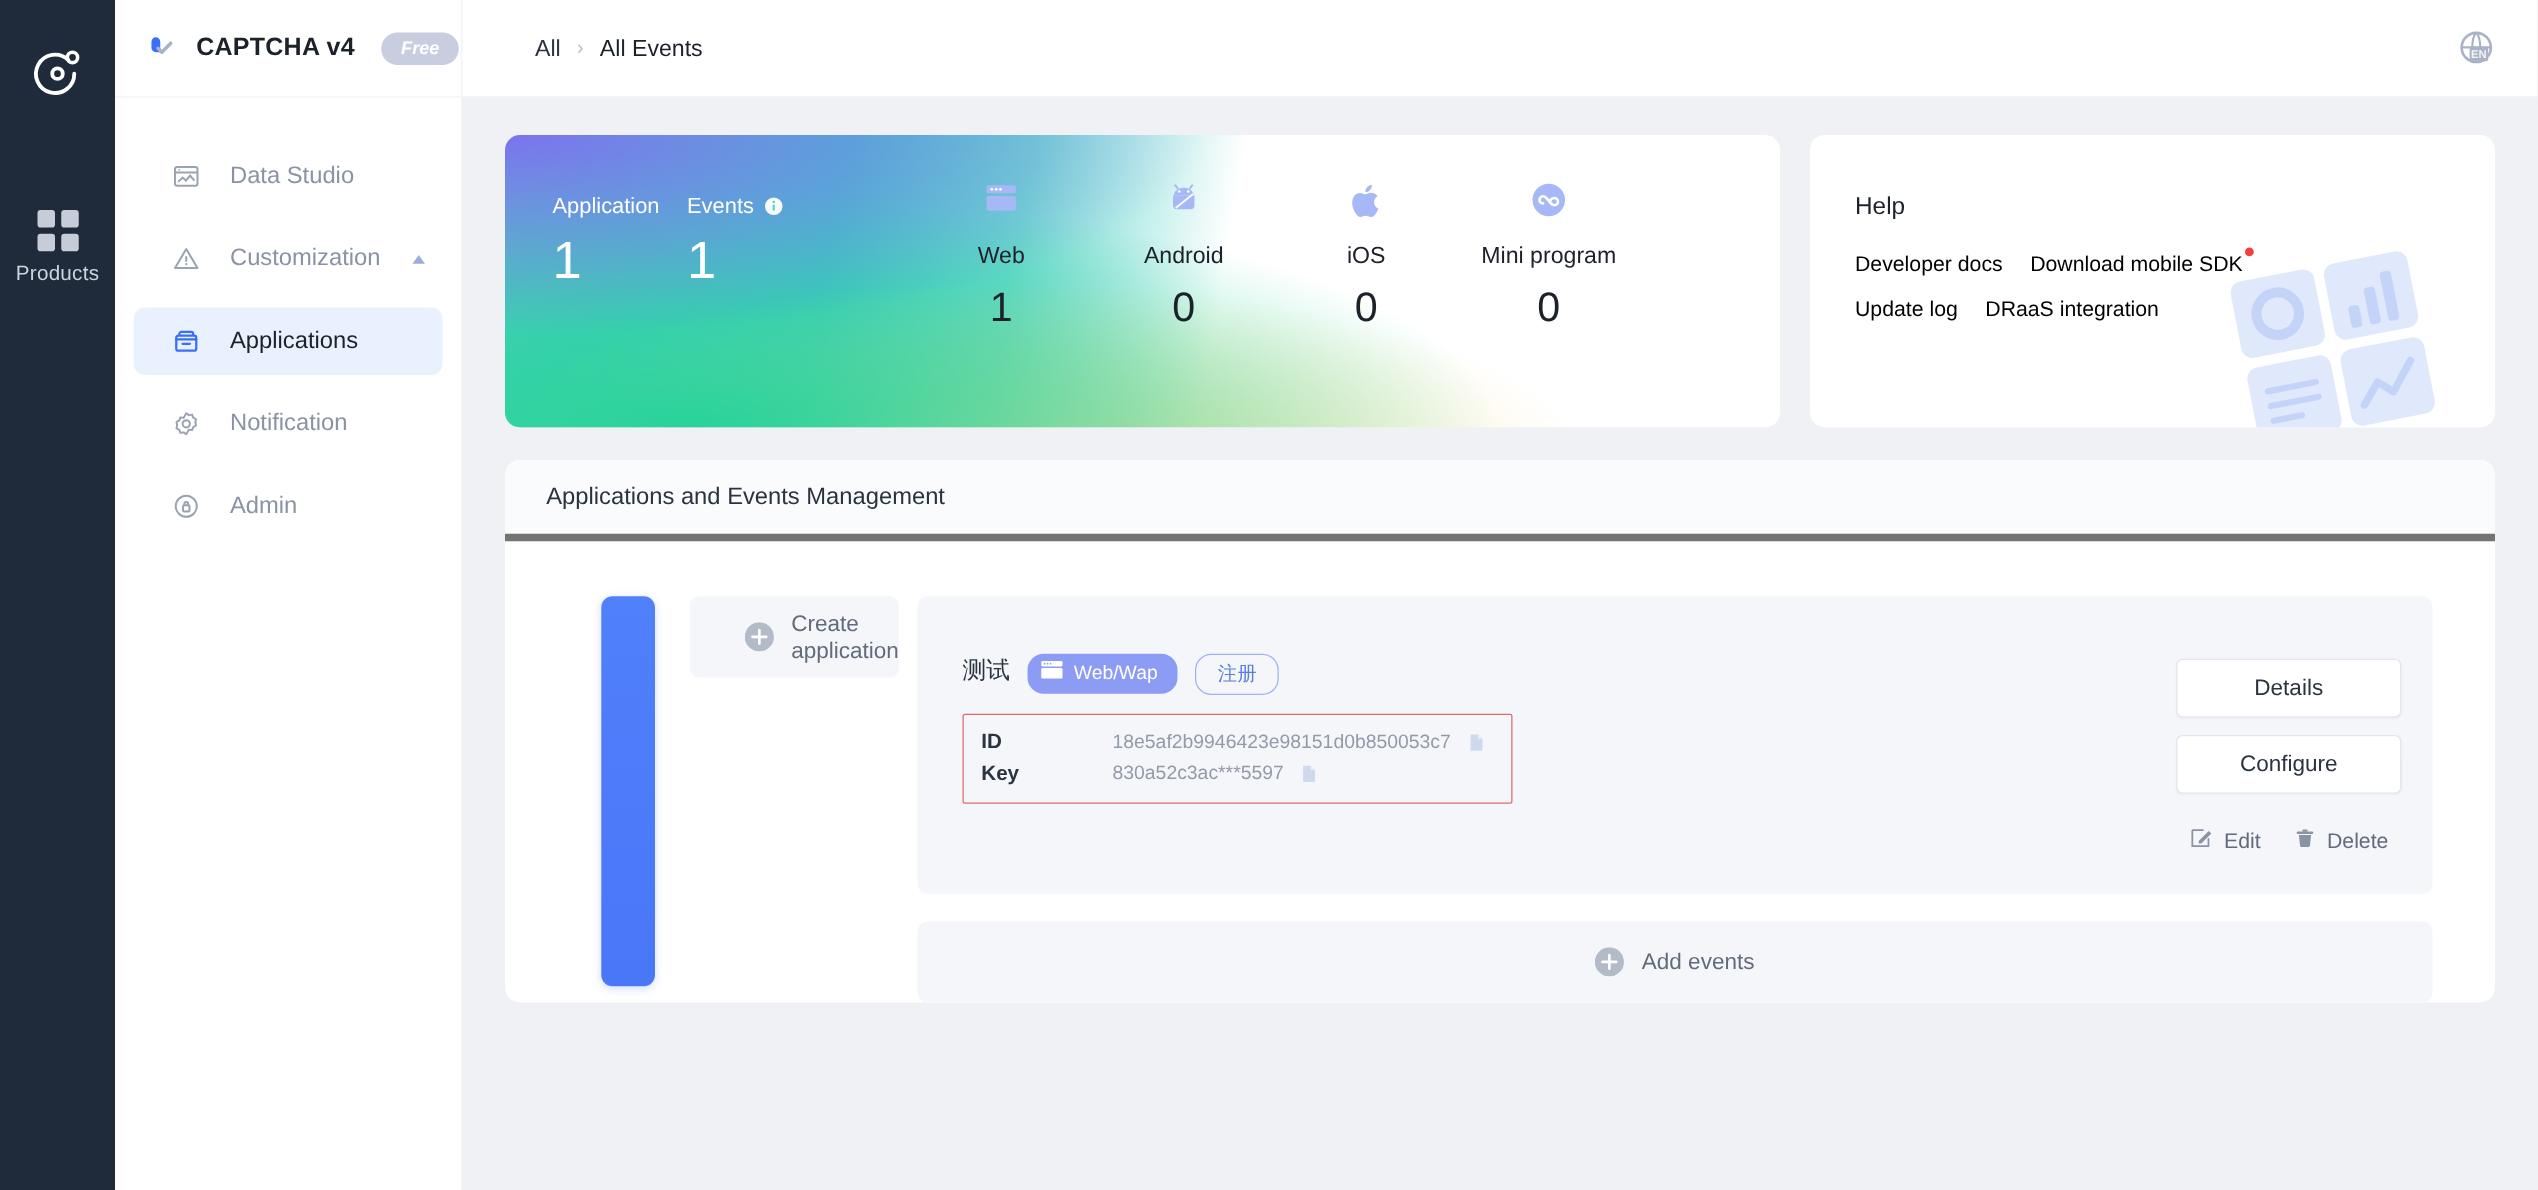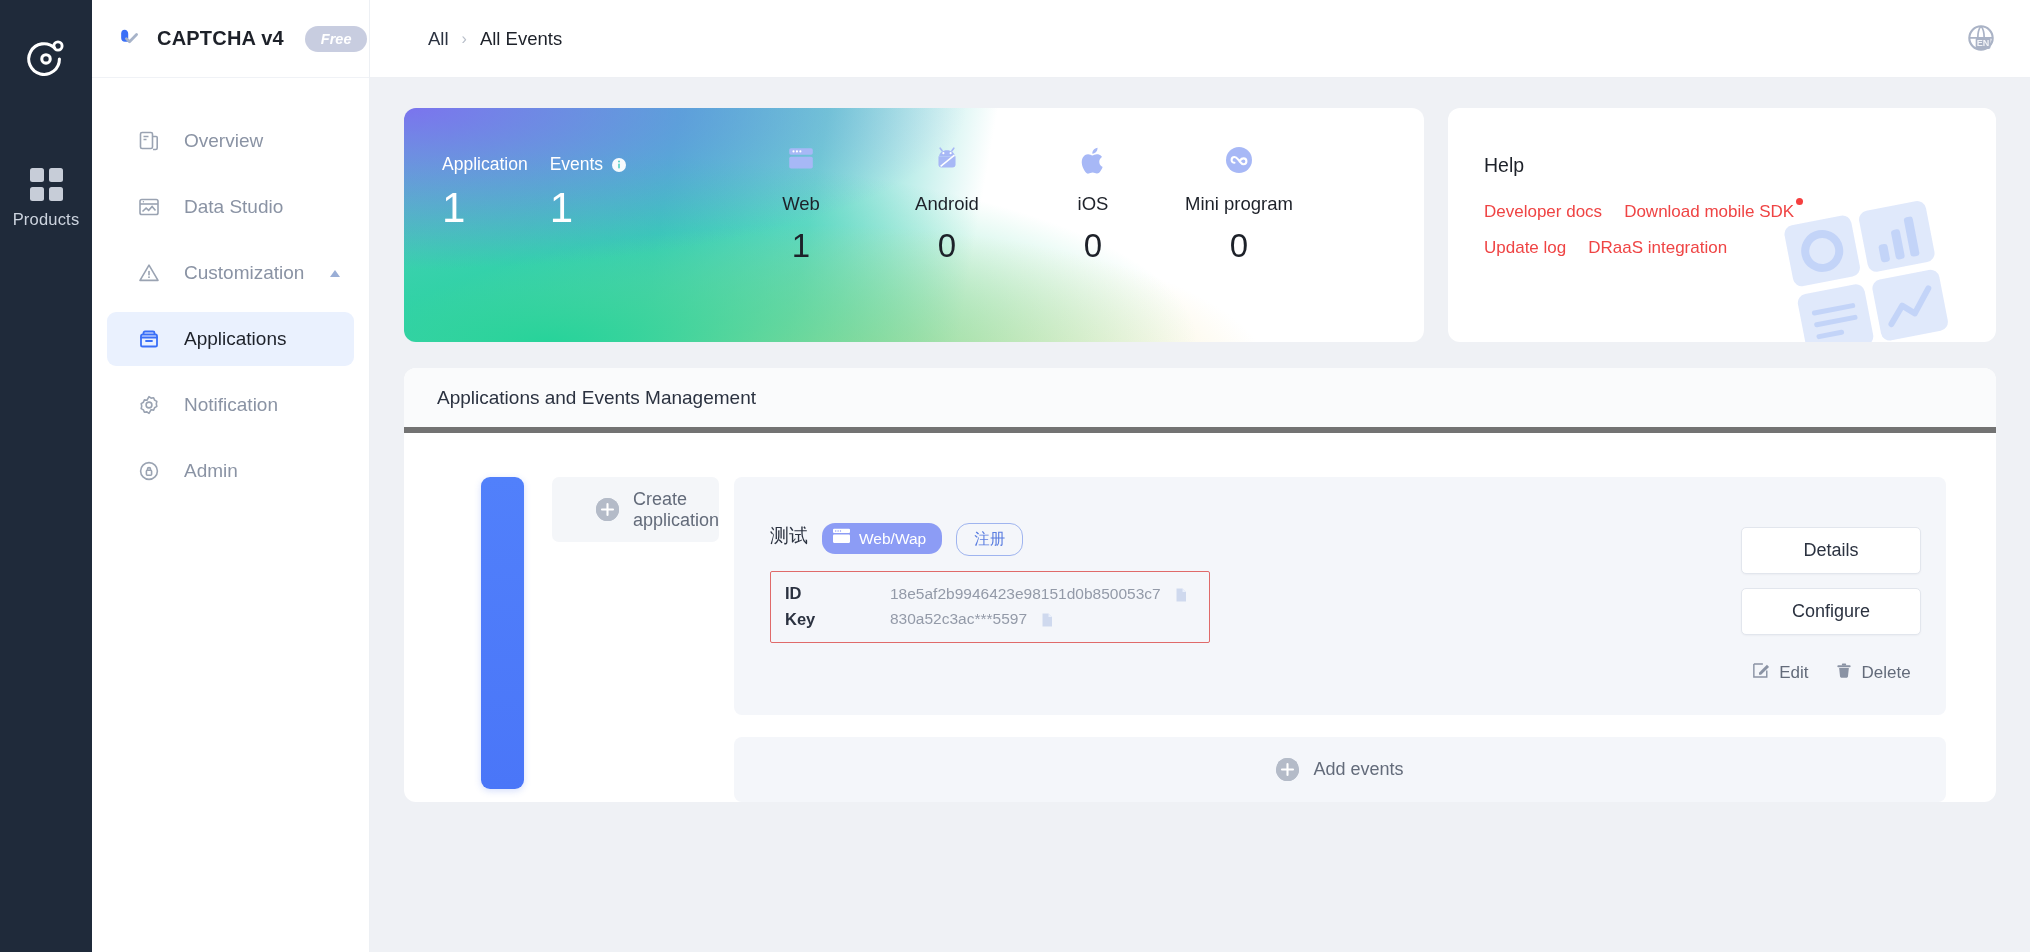--- a/index.html
+++ b/index.html
@@ -92,21 +92,21 @@
   .plat .pname { font-size: 18.5px; color: #1d2129; margin-top: 16px; }
   .plat .pnum { font-size: 33px; color: #1d2129; margin-top: 14px; line-height: 1; }
 
   .card-help {
     width: 548px; flex: 0 0 548px; background: #fff; border-radius: 12px;
     padding: 46px 0 0 36px; position: relative; overflow: hidden;
   }
   .help-title { font-size: 19.5px; color: #1d2129; }
   .help-links { margin-top: 25px; display: flex; flex-direction: column; gap: 16px; }
   .help-line { display: flex; gap: 22px; }
-  .help-link { color: #ef4444; font-size: 17px; cursor: pointer; position: relative; white-space: nowrap;}
+  .help-link { color: #000000; font-size: 17px; cursor: pointer; position: relative; white-space: nowrap;}
   .help-link .reddot {
     position: absolute; top: -4px; right: -9px; width: 7px; height: 7px; border-radius: 50%; background: #f53f3f;
   }
   .help-art { position: absolute; right: -6px; bottom: -8px; width: 230px; height: 150px; opacity: .85; }
 
   
   .panel { margin-top: 26px; background: #fff; border-radius: 12px; overflow: hidden; }
   .panel-head {
     height: 65px; display: flex; align-items: center; padding-left: 33px;
     font-size: 19px; color: #2b3240; background: #fafbfc; border-bottom: 6px solid #737373;
@@ -203,30 +203,20 @@
           <path d="M7 4c2.6 0 4 1.8 4 4.4V17H7.4C5 17 3.4 15.4 3.4 13V8.2C3.4 5.8 4.8 4 7 4z" fill="#3a6ff7"></path>
           <path d="M9 13.6l3.4 3.4L20 9.2" stroke="#a7b3c9" stroke-width="3" stroke-linecap="round" stroke-linejoin="round"></path>
         </svg>
       </div>
       <div class="sb-title">CAPTCHA v4</div>
       <div class="badge-free">Free</div>
     </div>
 
     <div class="nav">
 
-      <div class="nav-item">
-        <span class="ic">
-          <svg viewBox="0 0 24 24" width="24" height="24" fill="none" stroke="#9aa3b2" stroke-width="1.6">
-            <rect x="3.5" y="3.5" width="12" height="16" rx="1.6"></rect>
-            <path d="M6.5 7.5h5M6.5 10.5h3"></path>
-            <path d="M16 7.5h3.2a1 1 0 0 1 1 1V19a1.5 1.5 0 0 1-1.5 1.5H16"></path>
-          </svg>
-        </span>
-        <span>Overview</span>
-      </div>
 
       <div class="nav-item">
         <span class="ic">
           <svg viewBox="0 0 24 24" width="24" height="24" fill="none" stroke="#9aa3b2" stroke-width="1.6">
             <rect x="3" y="4.5" width="18" height="15" rx="1.8"></rect>
             <path d="M3 9h18"></path>
               <circle cx="6.4" cy="6.8" r=".7" fill="#9aa3b2" stroke="none"></circle>
             <path d="M5.5 16.5l3.6-3.4 2.6 2.3 3.4-3.9 3.4 4"></path>
           </svg>
         </span>

